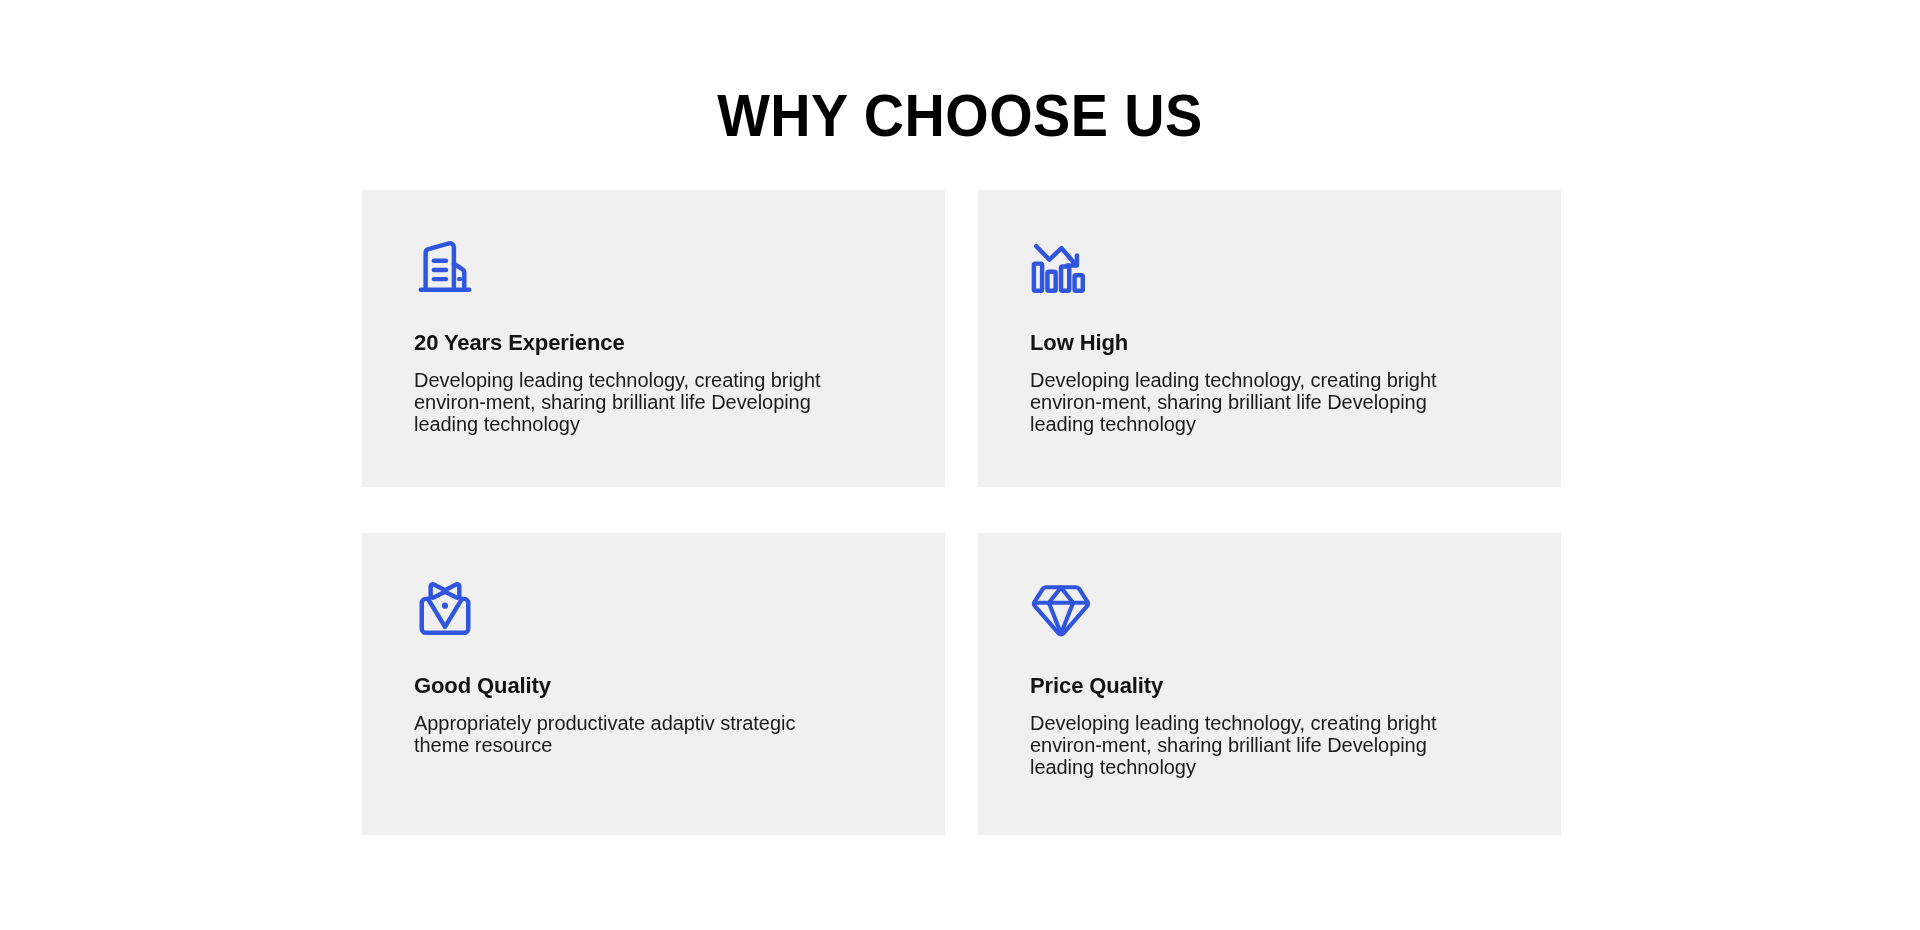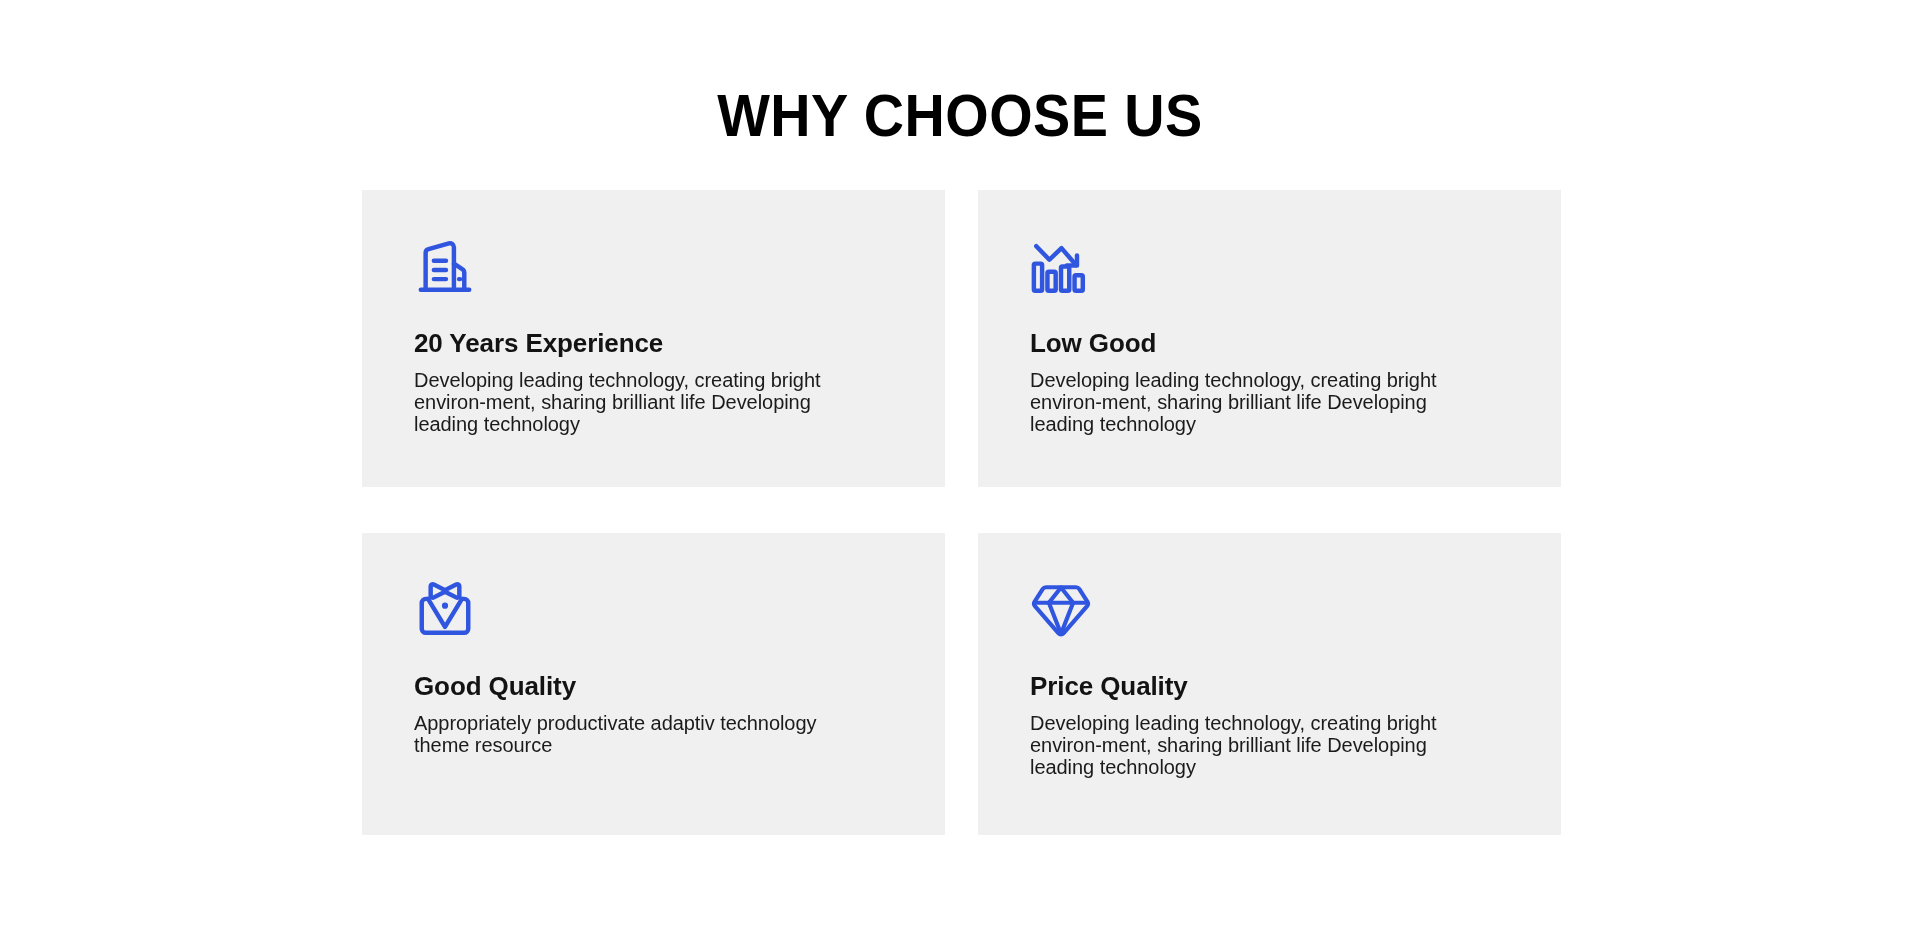--- a/index.html
+++ b/index.html
@@ -62,21 +62,21 @@
     margin-bottom: 30px;
   }
 
   .card-icon svg {
     display: block;
     width: 62px;
     height: 62px;
   }
 
   .card-heading {
-    font-size: 26px;
+    font-size: 22px;
     line-height: 30px;
     font-weight: bold;
     color: #131313;
     letter-spacing: -0.1px;
     margin-bottom: 11px;
   }
 
   .card-body {
     font-size: 20px;
     line-height: 22px;
@@ -114,36 +114,36 @@
       <span class="card-icon">
         <svg viewBox="0 0 64 64" fill="none" xmlns="http://www.w3.org/2000/svg" stroke="#3056e0" stroke-width="4.6" stroke-linecap="round" stroke-linejoin="round">
           <path d="M6.5 10.5L20 24.5 32.5 12.5 47.5 30"></path>
           <path d="M38 30.5h10.5V20"></path>
           <rect x="4" y="28.5" width="8.5" height="28" rx="1.4"></rect>
           <rect x="18" y="37" width="8.5" height="19.5" rx="1.4"></rect>
           <rect x="32" y="31.5" width="8.5" height="25" rx="1.4"></rect>
           <rect x="46" y="40.5" width="8.5" height="16" rx="1.4"></rect>
         </svg>
       </span>
-      <div class="card-heading">Low Good</div>
+      <div class="card-heading">Low High</div>
       <div class="card-body">Developing leading technology, creating bright environ-ment, sharing brilliant life Developing leading technology</div>
     </div>
 
     <div class="card">
       <span class="card-icon">
         <svg viewBox="0 0 64 64" fill="none" xmlns="http://www.w3.org/2000/svg" stroke="#3056e0" stroke-width="4.6" stroke-linecap="round" stroke-linejoin="round">
           <path d="M32 11.5L20.5 5.6c-1.5-.8-3.3.3-3.3 2v9.4c0 1.7 1.8 2.8 3.3 2L32 13.1"></path>
           <path d="M32 11.5l11.5-5.9c1.5-.8 3.3.3 3.3 2v9.4c0 1.7-1.8 2.8-3.3 2L32 13.1"></path>
           <path d="M14.5 20.5h-2.3c-2.3 0-4.2 1.9-4.2 4.2v26.6c0 2.3 1.9 4.2 4.2 4.2h39.6c2.3 0 4.2-1.9 4.2-4.2V24.7c0-2.3-1.9-4.2-4.2-4.2h-2.3"></path>
           <path d="M14.5 20.5L32 49.5 49.5 20.5"></path>
           <circle cx="32" cy="27.5" r="3.2" fill="#3056e0" stroke="none"></circle>
         </svg>
       </span>
       <div class="card-heading">Good Quality</div>
-      <div class="card-body">Appropriately productivate adaptiv technology theme resource</div>
+      <div class="card-body">Appropriately productivate adaptiv strategic theme resource</div>
     </div>
 
     <div class="card">
       <span class="card-icon">
         <svg viewBox="0 0 64 64" fill="none" xmlns="http://www.w3.org/2000/svg" stroke="#3056e0" stroke-width="4.3" stroke-linecap="round" stroke-linejoin="round">
           <path d="M16.5 8.5h31c1.3 0 2.6.7 3.3 1.8l8.4 13.1c.9 1.4.8 3.3-.3 4.6L34.5 56.2c-1.3 1.5-3.7 1.5-5 0L5.1 28c-1.1-1.3-1.2-3.2-.3-4.6l8.4-13.1c.7-1.1 2-1.8 3.3-1.8z"></path>
           <line x1="5" y1="24.5" x2="59" y2="24.5"></line>
           <path d="M19.5 24.5L32 8.8 44.5 24.5"></path>
           <path d="M19.5 24.5L32 56.5 44.5 24.5"></path>
         </svg>

